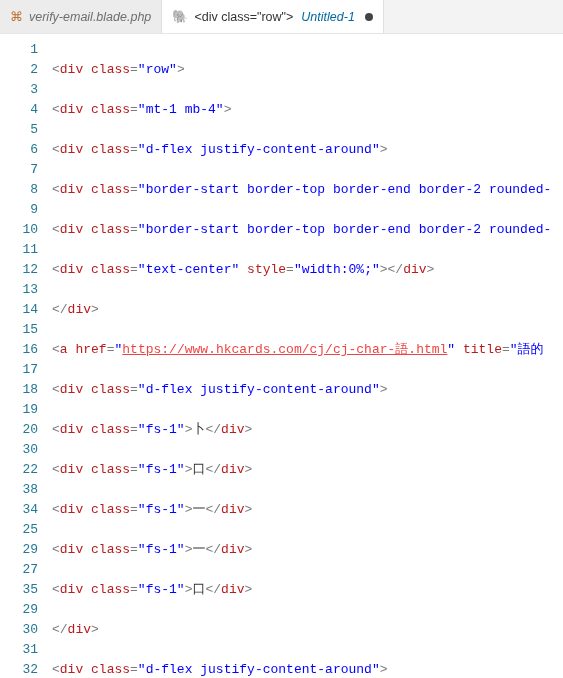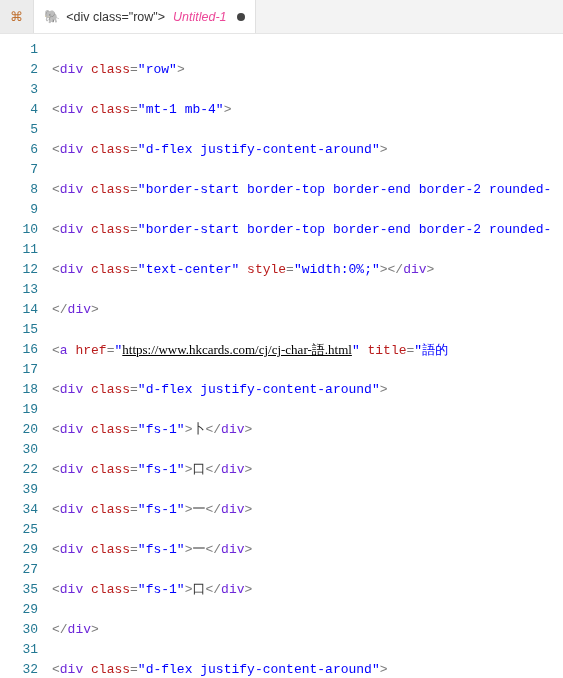--- a/index.html
+++ b/index.html
@@ -63,36 +63,37 @@
   .code {
     padding: 6px 0 0 0;
     line-height: 20px;
     font-size: 13px;
     white-space: pre;
     color: #333;
     overflow: hidden;
   }
   .code-line { height: 20px; }
   .p  { color: #7b7b7b; }
-  .t  { color: #6d28d9; }
+  .t  { color: #b91c1c; }
   .an { color: #b91c1c; margin-top: 8px; }
   .s  { color: #0000ff; }
-  .lnk { color: #000000; text-decoration: underline; font-family: Liberation Serif, serif; }
+  .lnk { color: #ef4444; text-decoration: underline; }
 </style>
 </head>
 <body>
 
 <div class="tab-bar">
   <div class="tab">
     <span class="tab-icon blade">⌘</span>
+    <span>verify-email.blade.php</span>
   </div>
   <div class="tab active">
     <span class="tab-icon php">🐘</span>
     <span>&lt;div class="row"&gt;</span>
-    <span style="font-style:italic;color:#ec4899;margin-left:2px;">Untitled-1</span>
+    <span style="font-style:italic;color:#0369a1;margin-left:2px;">Untitled-1</span>
     <span class="tab-modified"></span>
   </div>
 </div>
 
 <div class="editor">
   <div class="gutter">
     <div>1</div>
     <div>2</div>
     <div>3</div>
     <div>4</div>
@@ -107,21 +108,21 @@
     <div>13</div>
     <div>14</div>
     <div>15</div>
     <div>16</div>
     <div>17</div>
     <div>18</div>
     <div>19</div>
     <div>20</div>
     <div>30</div>
     <div>22</div>
-    <div>39</div>
+    <div>38</div>
     <div>34</div>
     <div>25</div>
     <div>29</div>
     <div>27</div>
     <div>35</div>
     <div>29</div>
     <div>30</div>
     <div>31</div>
     <div>32</div>
   </div>

